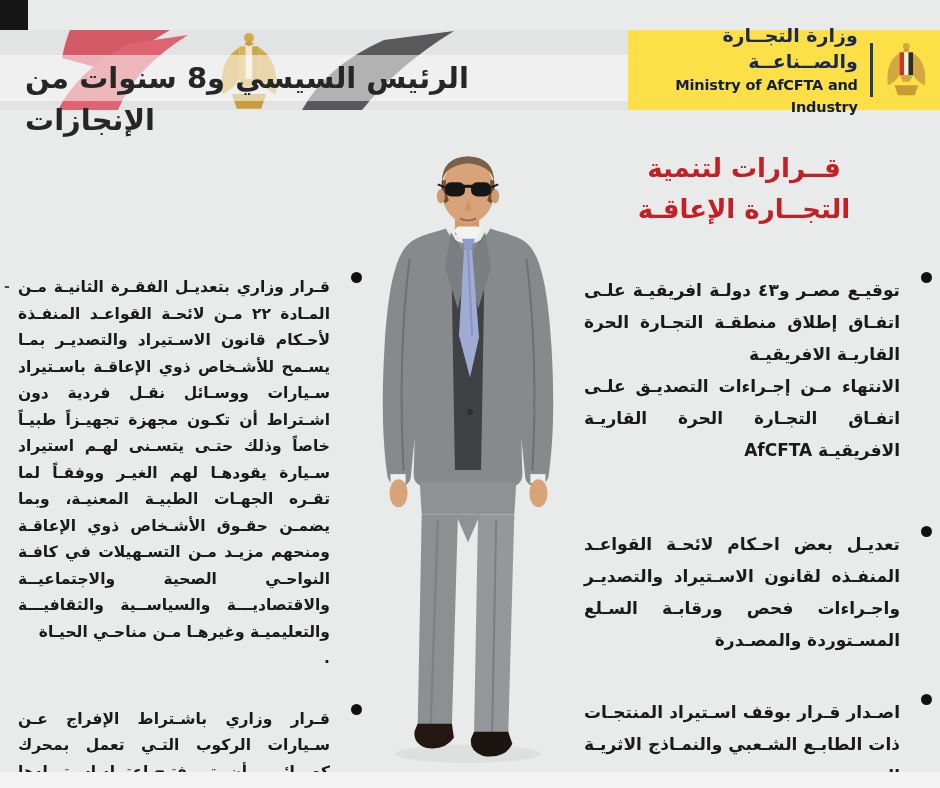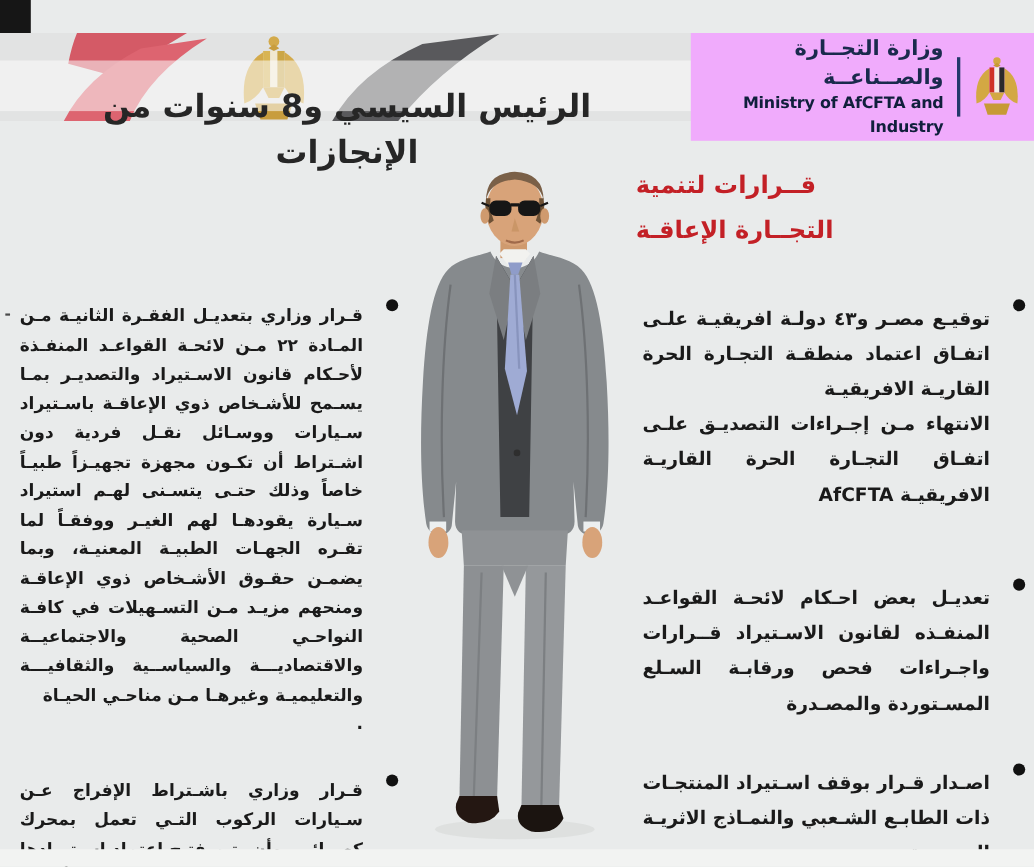--- a/index.html
+++ b/index.html
@@ -8,37 +8,37 @@
     background:#e9ebeb;
     font-family:"DejaVu Sans", sans-serif;
   }
   .corner-square{position:absolute;left:0;top:0;width:28px;height:32px;background:#161616;}
   
   .banner{position:absolute;left:0;top:30px;width:940px;height:80px;background:#e2e3e3;}
   .banner svg.flag{position:absolute;left:0;top:0;}
   .eagle-watermark{position:absolute;left:212px;top:-2px;opacity:.95;}
   .title-strip{position:absolute;left:0;top:25px;width:632px;height:46px;background:rgba(251,251,251,.55);}
   .banner-title{
-    position:absolute;left:25px;top:27px;width:545px;margin:18px;
-    font-size:29px;font-weight:bold;color:#262626;text-align:center;direction:rtl;line-height:42px;
+    position:absolute;left:25px;top:27px;width:545px;margin:0;
+    font-size:29px;font-weight:bold;color:#262626;text-align:left;direction:rtl;line-height:42px;
   }
   
   .ministry{
-    position:absolute;left:628px;top:30px;width:312px;height:98px;background:#f0abfc;
+    position:absolute;left:628px;top:30px;width:312px;height:80px;background:#fde047;
     display:flex;align-items:center;justify-content:flex-end;
   }
   .ministry-text{text-align:right;margin-right:10px;}
   .ministry-ar{font-size:19px;font-weight:bold;color:#1a2a4d;direction:rtl;line-height:26px;}
   .ministry-en{font-size:14.5px;font-weight:bold;color:#101f3c;letter-spacing:-0.2px;line-height:22px;}
   .ministry-divider{width:4px;height:54px;background:#24386b;margin:0 8px 0 2px;}
   .ministry svg{margin-right:8px;}
   
   .red-heading{
-    position:absolute;left:578px;top:148px;width:332px;text-align:left;
-    color:#c32026;font-weight:bold;font-size:22px;line-height:41px;direction:rtl;
+    position:absolute;left:578px;top:148px;width:332px;text-align:center;
+    color:#c32026;font-weight:bold;font-size:26px;line-height:41px;direction:rtl;
   }
   
   .president{position:absolute;left:356px;top:136px;}
   
   ul.col{list-style:none;margin:0;padding:0;position:absolute;direction:rtl;}
   ul.col li{display:flex;gap:9px;}
   .disc{flex:0 0 auto;width:11px;height:11px;border-radius:50%;background:#111;margin-top:10px;}
   ul.col p{
     margin:12px;font-weight:bold;color:#1a1a1a;
     text-align:justify;text-align-last:right;white-space:pre-line;
@@ -149,26 +149,26 @@
     <path d="M80 382 L73 584" stroke="#7c7f82" stroke-width="2"></path>
     <path d="M138 382 L134 592" stroke="#7c7f82" stroke-width="2"></path>
 
     <path d="M60 584 L94 584 L96 598 Q87 611 68 608 Q55 603 57 591 Z" fill="#241712"></path>
     <path d="M116 592 L150 592 L154 604 Q147 619 125 616 Q111 611 113 599 Z" fill="#1b1410"></path>
   </svg>
 
   <ul class="col right-col">
     <li>
       <span class="disc"></span>
-      <p>توقيـع مصـر و٤٣ دولـة افريقيـة علـى اتفـاق اعتماد منطقـة التجـارة الحرة القاريـة الافريقيـة
+      <p>توقيـع مصـر و٤٣ دولـة افريقيـة علـى اتفـاق إطلاق منطقـة التجـارة الحرة القاريـة الافريقيـة
 الانتهاء مـن إجـراءات التصديـق علـى اتفـاق التجـارة الحرة القاريـة الافريقيـة AfCFTA</p>
     </li>
     <li class="gap-lg">
       <span class="disc"></span>
-      <p>تعديـل بعض احـكام لائحـة القواعـد المنفـذه لقانون الاسـتيراد قــرارات واجـراءات فحص ورقابـة السـلع المسـتوردة والمصـدرة</p>
+      <p>تعديـل بعض احـكام لائحـة القواعـد المنفـذه لقانون الاسـتيراد والتصديـر واجـراءات فحص ورقابـة السـلع المسـتوردة والمصـدرة</p>
     </li>
     <li class="gap-sm">
       <span class="disc"></span>
       <p>اصـدار قـرار بوقف اسـتيراد المنتجـات ذات الطابـع الشـعبي والنمـاذج الاثريـة المصريـة</p>
     </li>
     <li class="gap-lg">
       <span class="disc"></span>
       <p>قـرار وزاري بالسـماح باسـتيراد سـيارات الركـوب الكهربائيـة المستعملة بشـرط عـدم تجاوز عمرهـا ثلاث سـنوات بخلاف سنة الانتـاج حتـى تاريـخ الشـحن او التملك، وذلك بهدف تشـجيع المسـتهلك المصـري علـى اسـتخدام السـيارات الكهربائيـة الصديقـة للبيئـة</p>
     </li>
   </ul>

